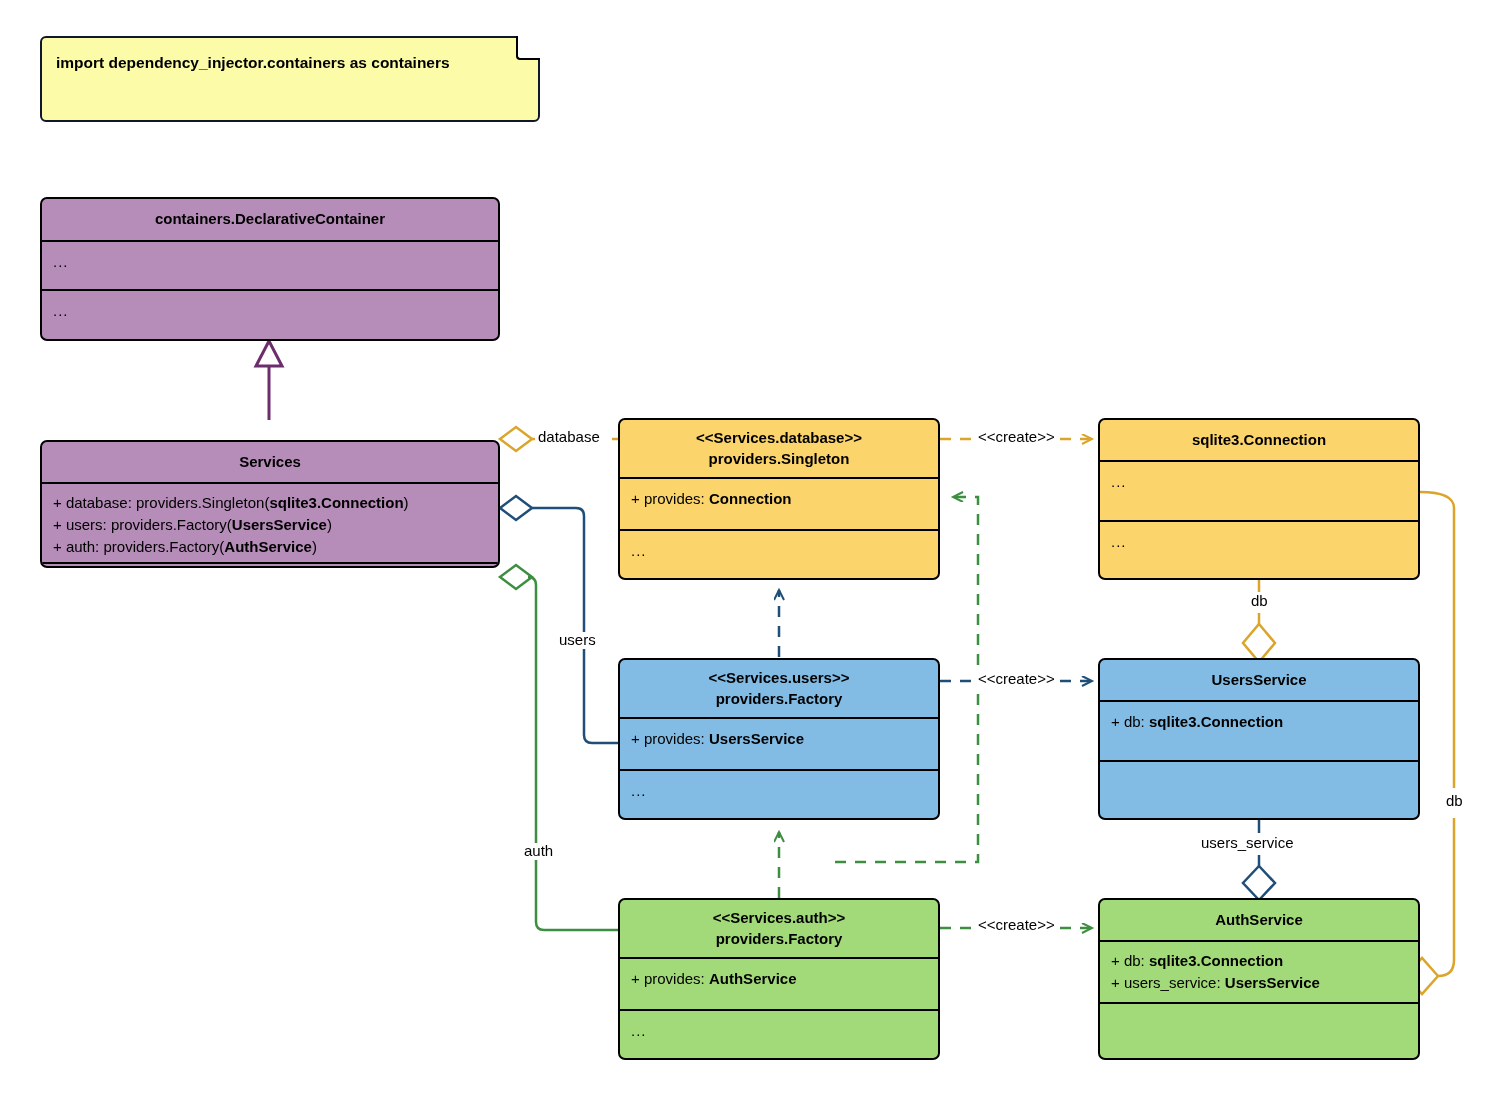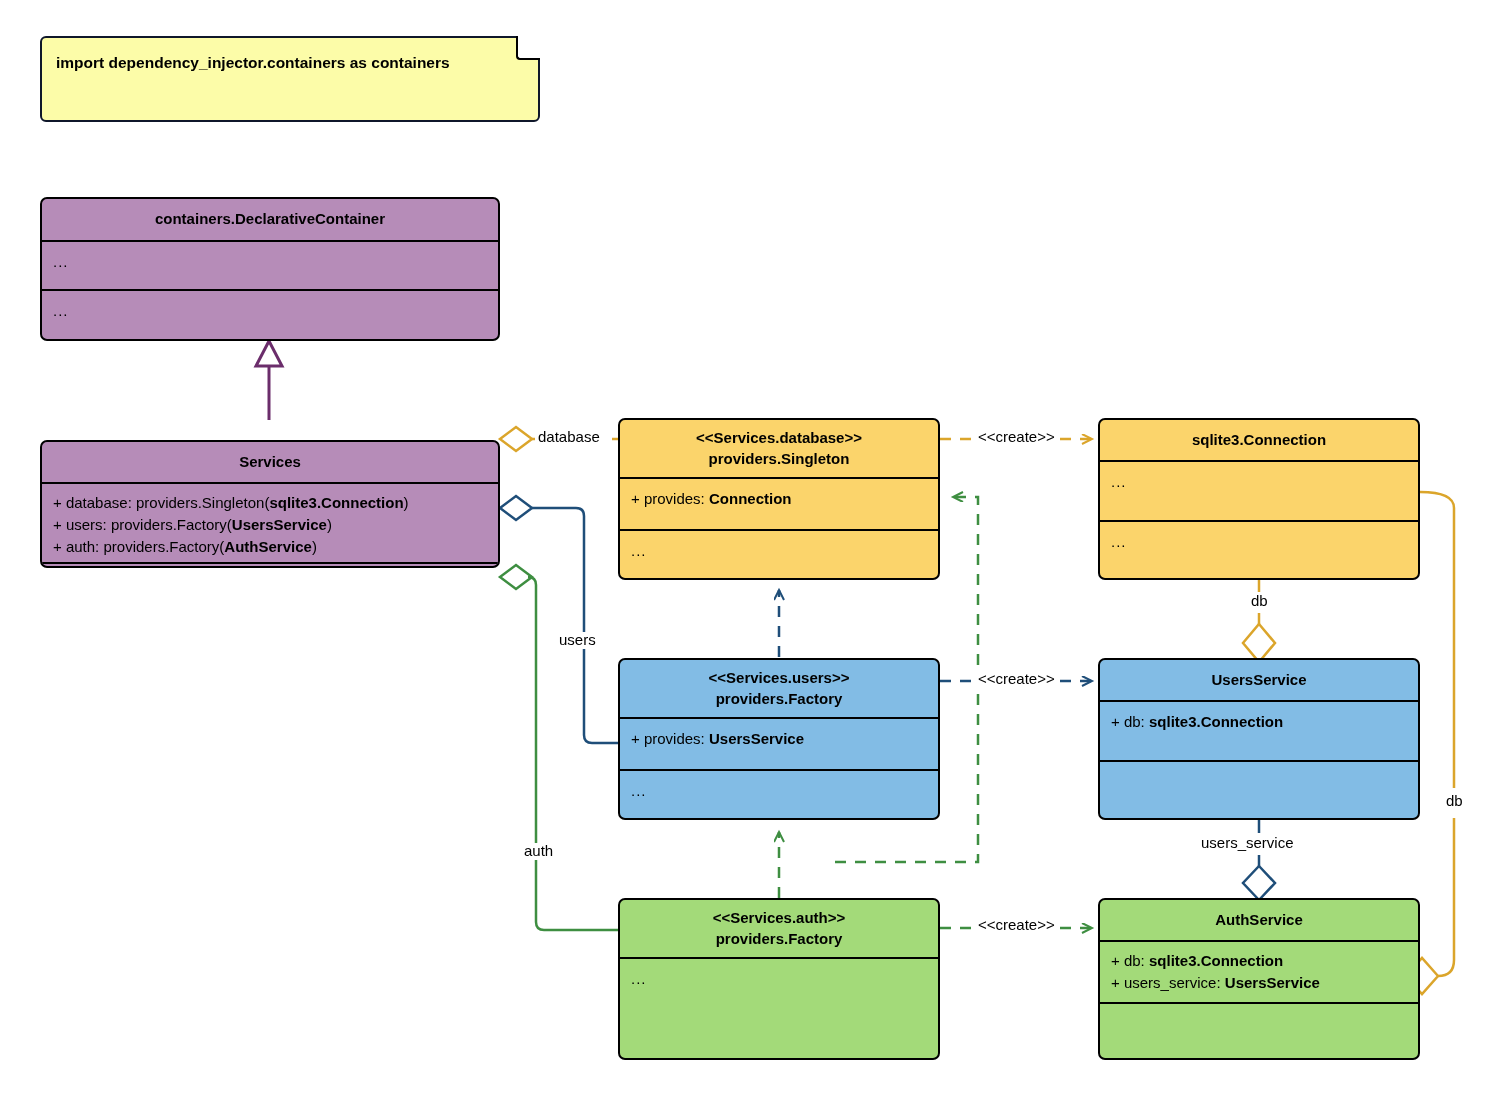--- a/index.html
+++ b/index.html
@@ -269,20 +269,23 @@
     <div class="sect empty" style="height:62px;">
       <span></span>
     </div>
   </div>
 
   <div class="uml green" style="left:618px; top:898px; width:322px; height:162px;">
     <div class="hdr" style="height:57px;">
       <span>&lt;&lt;Services.auth&gt;&gt;</span>
       <span>providers.Factory</span>
     </div>
+    <div class="sect" style="height:52px;">
+      <span>+ provides: </span><span class="b">AuthService</span>
+    </div>
     <div class="sect" style="height:53px;">
       <span class="dots">...</span>
     </div>
   </div>
 
   <div class="uml green" style="left:1098px; top:898px; width:322px; height:162px;">
     <div class="hdr" style="height:40px;">AuthService</div>
     <div class="sect" style="height:62px; padding-top:8px;">
       <div>
         <span>+ db: </span><span class="b">sqlite3.Connection</span>

